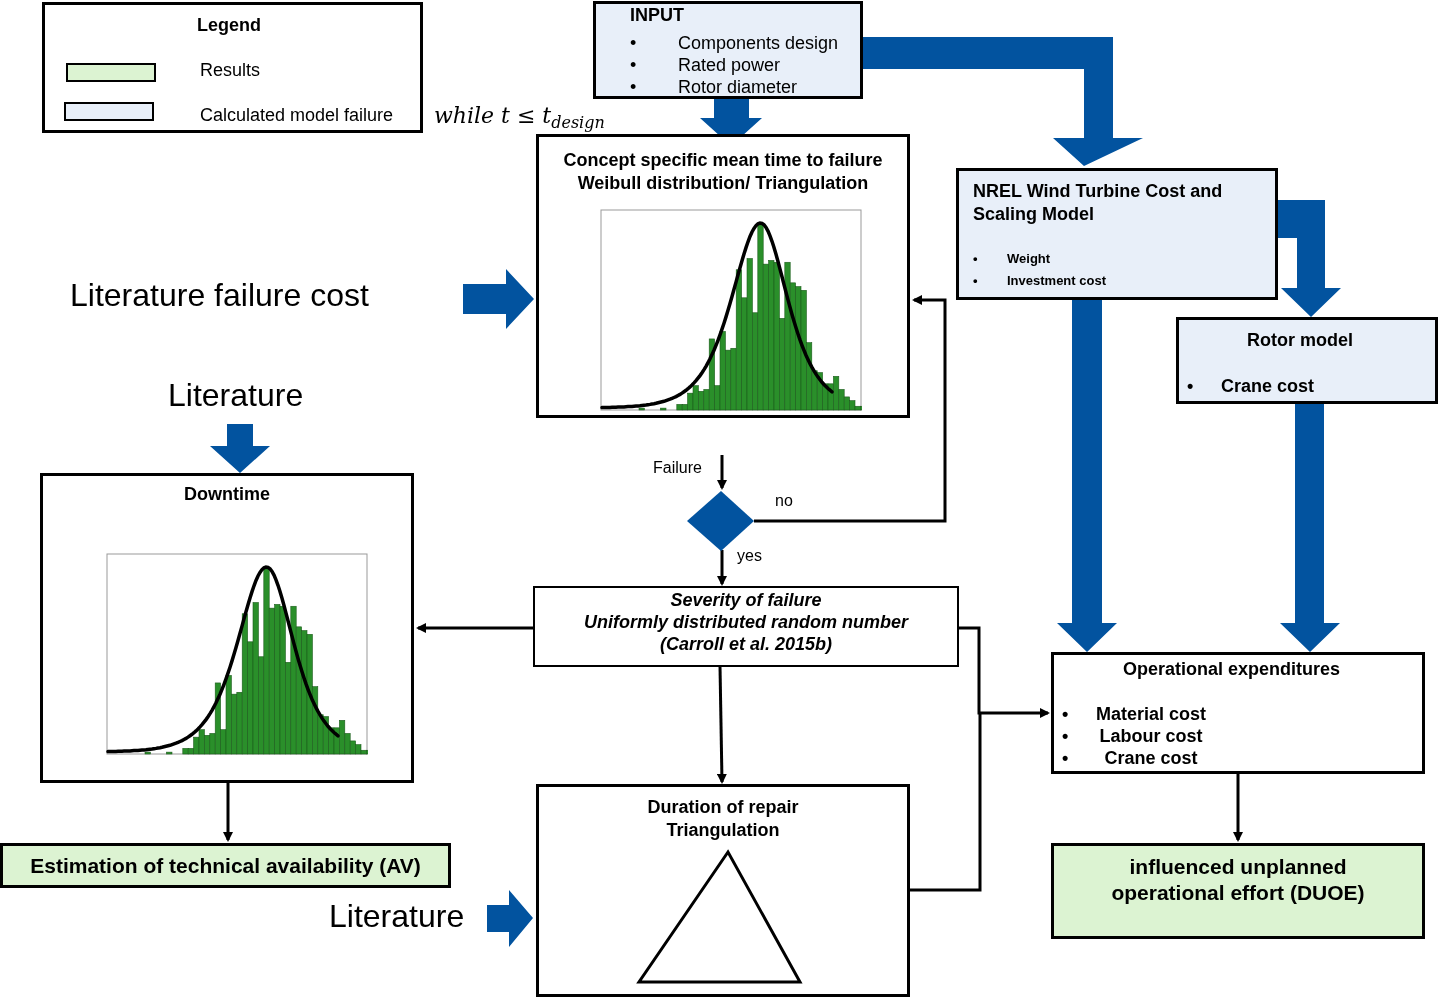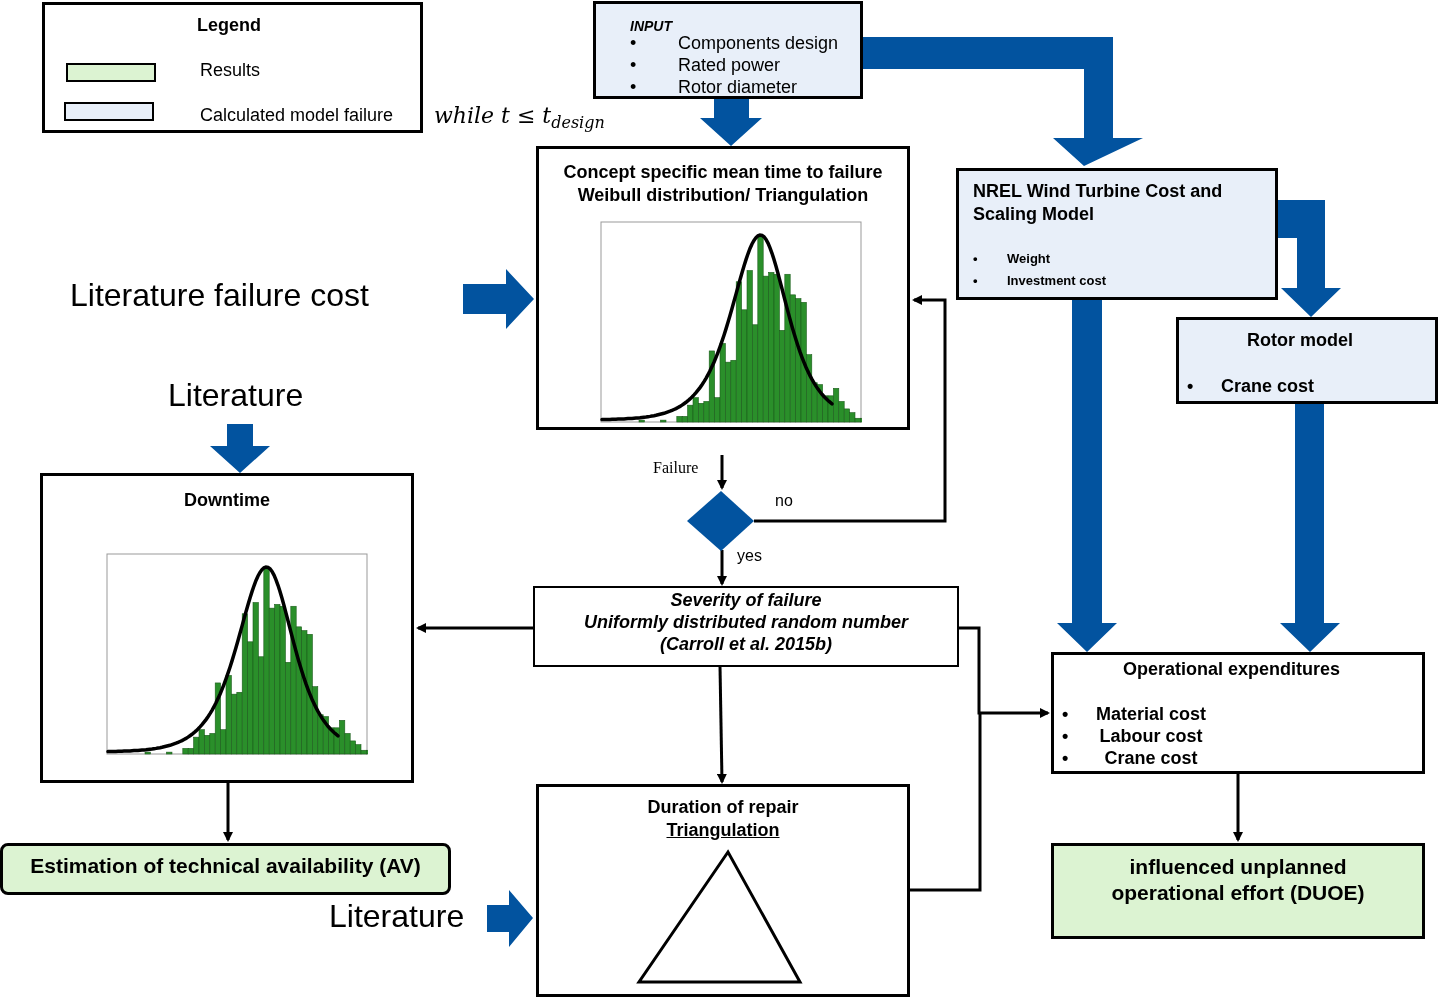--- a/index.html
+++ b/index.html
@@ -75,29 +75,29 @@
   <div class="txt" style="left:155px;top:55px;font-size:18px;">Results</div>
   <div style="position:absolute;left:19px;top:97px;width:86px;height:15px;border:2px solid #000;background:#e8eff9;"></div>
   <div class="txt" style="left:155px;top:100px;font-size:18px;">Calculated model failure</div>
 </div>
 
 <div class="txt" style="left:434px;top:103px;font-family:'DejaVu Serif',serif;font-style:italic;font-size:22px;">
   <span>while t ≤ t</span><sub style="font-size:16px;">design</sub>
 </div>
 
 <div class="box blue" style="left:593px;top:1px;width:270px;height:98px;">
-  <div class="txt b" style="left:34px;top:14px;font-size:14px;font-style:italic;">INPUT</div>
+  <div class="txt b" style="left:34px;top:1px;font-size:18px;">INPUT</div>
   <ul class="bul" style="position:absolute;left:26px;top:28px;font-size:18px;line-height:22px;">
     <li style="padding-left:56px;"><span>Components design</span></li>
     <li style="padding-left:56px;"><span>Rated power</span></li>
     <li style="padding-left:56px;"><span>Rotor diameter</span></li>
   </ul>
 </div>
 
-<div class="box center" style="left:536px;top:146px;width:374px;height:284px;">
+<div class="box center" style="left:536px;top:134px;width:374px;height:284px;">
   <div class="b" style="margin-top:13px;font-size:18px;">Concept specific mean time to failure</div>
   <div class="b" style="font-size:18px;margin-top:2px;">Weibull distribution/ Triangulation</div>
   <svg class="hist" width="262" height="207" style="position:absolute;left:61px;top:72px;">
       <rect x="1" y="1" width="260" height="200" fill="#fff" stroke="#999" stroke-width="1"></rect>
       <rect x="39" y="199.13" width="5.4" height="1.87" fill="#2a8f2a" stroke="#1c5c1c" stroke-width="0.6"></rect>
       <rect x="60.6" y="199.13" width="5.4" height="1.87" fill="#2a8f2a" stroke="#1c5c1c" stroke-width="0.6"></rect>
       <rect x="76.80000000000001" y="195.39" width="5.4" height="5.609999999999999" fill="#2a8f2a" stroke="#1c5c1c" stroke-width="0.6"></rect>
       <rect x="82.2" y="195.39" width="5.4" height="5.609999999999999" fill="#2a8f2a" stroke="#1c5c1c" stroke-width="0.6"></rect>
       <rect x="87.6" y="184.17000000000002" width="5.4" height="16.83" fill="#2a8f2a" stroke="#1c5c1c" stroke-width="0.6"></rect>
       <rect x="93" y="176.69" width="5.4" height="24.310000000000002" fill="#2a8f2a" stroke="#1c5c1c" stroke-width="0.6"></rect>
@@ -151,21 +151,21 @@
 <div class="box blue" style="left:1176px;top:317px;width:262px;height:87px;">
   <div class="txt b" style="left:68px;top:10px;font-size:18px;">Rotor model</div>
   <ul class="bul b" style="position:absolute;left:0px;top:55px;font-size:18px;line-height:22px;">
     <li><span>Crane cost</span></li>
   </ul>
 </div>
 
 <div class="txt" style="left:168px;top:377px;font-size:32px;">Literature</div>
 
 <div class="box center" style="left:40px;top:473px;width:374px;height:310px;">
-  <div class="b" style="margin-top:14px;font-size:18px;">Downtime</div>
+  <div class="b" style="margin-top:8px;font-size:18px;">Downtime</div>
   <svg class="hist" width="262" height="207" style="position:absolute;left:63px;top:77px;">
       <rect x="1" y="1" width="260" height="200" fill="#fff" stroke="#999" stroke-width="1"></rect>
       <rect x="39" y="199.13" width="5.4" height="1.87" fill="#2a8f2a" stroke="#1c5c1c" stroke-width="0.6"></rect>
       <rect x="60.6" y="199.13" width="5.4" height="1.87" fill="#2a8f2a" stroke="#1c5c1c" stroke-width="0.6"></rect>
       <rect x="76.80000000000001" y="195.39" width="5.4" height="5.609999999999999" fill="#2a8f2a" stroke="#1c5c1c" stroke-width="0.6"></rect>
       <rect x="82.2" y="195.39" width="5.4" height="5.609999999999999" fill="#2a8f2a" stroke="#1c5c1c" stroke-width="0.6"></rect>
       <rect x="87.6" y="184.17000000000002" width="5.4" height="16.83" fill="#2a8f2a" stroke="#1c5c1c" stroke-width="0.6"></rect>
       <rect x="93" y="176.69" width="5.4" height="24.310000000000002" fill="#2a8f2a" stroke="#1c5c1c" stroke-width="0.6"></rect>
       <rect x="98.4" y="182.3" width="5.4" height="18.7" fill="#2a8f2a" stroke="#1c5c1c" stroke-width="0.6"></rect>
       <rect x="103.80000000000001" y="180.43" width="5.4" height="20.57" fill="#2a8f2a" stroke="#1c5c1c" stroke-width="0.6"></rect>
@@ -196,48 +196,48 @@
       <rect x="238.8" y="180.43" width="5.4" height="20.57" fill="#2a8f2a" stroke="#1c5c1c" stroke-width="0.6"></rect>
       <rect x="244.20000000000002" y="187.91" width="5.4" height="13.090000000000002" fill="#2a8f2a" stroke="#1c5c1c" stroke-width="0.6"></rect>
       <rect x="249.60000000000002" y="191.65" width="5.4" height="9.35" fill="#2a8f2a" stroke="#1c5c1c" stroke-width="0.6"></rect>
       <rect x="255" y="197.26" width="5.4" height="3.74" fill="#2a8f2a" stroke="#1c5c1c" stroke-width="0.6"></rect>
       <rect x="260.4" y="197.26" width="5.4" height="3.74" fill="#2a8f2a" stroke="#1c5c1c" stroke-width="0.6"></rect>
       <rect x="265.8" y="195.39" width="5.4" height="5.609999999999999" fill="#2a8f2a" stroke="#1c5c1c" stroke-width="0.6"></rect>
       <polyline points="2,198.6 4,198.5 6,198.5 8,198.4 10,198.4 12,198.3 14,198.3 16,198.2 18,198.1 20,198.0 22,197.9 24,197.9 26,197.7 28,197.6 30,197.5 32,197.4 34,197.2 36,197.0 38,196.9 40,196.7 42,196.4 44,196.2 46,196.0 48,195.7 50,195.4 52,195.0 54,194.7 56,194.3 58,193.8 60,193.3 62,192.8 64,192.3 66,191.6 68,190.9 70,190.2 72,189.4 74,188.5 76,187.6 78,186.5 80,185.4 82,184.1 84,182.7 86,181.3 88,179.7 90,177.9 92,176.0 94,173.9 96,171.7 98,169.2 100,166.6 102,163.7 104,160.6 106,157.3 108,153.7 110,149.8 112,145.6 114,141.2 116,136.4 118,131.3 120,125.9 122,120.2 124,114.2 126,107.9 128,101.3 130,94.5 132,87.5 134,80.3 136,73.1 138,65.8 140,58.7 142,51.7 144,44.9 146,38.6 148,32.8 150,27.5 152,23.0 154,19.4 156,16.6 158,14.8 160,14.0 162,14.3 164,15.8 166,18.4 168,22.1 170,26.8 172,32.3 174,38.5 176,45.3 178,52.5 180,60.1 182,67.8 184,75.6 186,83.3 188,90.9 190,98.3 192,105.5 194,112.3 196,118.8 198,125.0 200,130.9 202,136.3 204,141.4 206,146.2 208,150.6 210,154.7 212,158.4 214,161.9 216,165.1 218,168.1 220,170.8 222,173.3 224,175.5 226,177.6 228,179.5 230,181.2 232,182.8" fill="none" stroke="#000" stroke-width="3.5" stroke-linecap="round"></polyline>
     </svg>
 </div>
 
-<div class="txt" style="left:653px;top:459px;font-size:16px;font-family:Liberation Serif, serif;">Failure</div>
+<div class="txt" style="left:653px;top:459px;font-size:16px;">Failure</div>
 <div class="txt" style="left:775px;top:492px;font-size:16px;">no</div>
 <div class="txt" style="left:737px;top:547px;font-size:16px;">yes</div>
 
 <div class="box center b" style="left:533px;top:586px;width:426px;height:81px;border-width:2px;font-size:18px;line-height:22px;padding-top:1px;font-style:italic;">
   <div>Severity of failure</div>
   <div>Uniformly distributed random number</div>
   <div>(Carroll et al. 2015b)</div>
 </div>
 
 <div class="box" style="left:1051px;top:652px;width:374px;height:122px;text-align:center;">
   <div class="txt b" style="left:69px;top:4px;font-size:18px;">Operational expenditures</div>
   <ul class="bul b" style="position:absolute;left:0px;top:48px;font-size:18px;line-height:22px;">
     <li><span>Material cost</span></li>
     <li><span>Labour cost</span></li>
     <li><span>Crane cost</span></li>
   </ul>
 </div>
 
 <div class="box center" style="left:536px;top:784px;width:374px;height:213px;">
   <div class="b" style="margin-top:10px;font-size:18px;">Duration of repair</div>
-  <div class="b" style="font-size:18px;margin-top:2px;text-decoration:underline;">Triangulation</div>
+  <div class="b" style="font-size:18px;margin-top:2px;">Triangulation</div>
   <svg width="180" height="140" style="position:absolute;left:96px;top:62px;">
     <path d="M93,3 L4,133 L165,133 Z" fill="none" stroke="#000" stroke-width="3"></path>
   </svg>
 </div>
 
-<div class="box green center b" style="left:0px;top:843px;width:451px;height:52px;font-size:21px;line-height:40px;border-radius:8px;">
+<div class="box green center b" style="left:0px;top:843px;width:451px;height:45px;font-size:21px;line-height:40px;">
   <span>Estimation of technical availability (AV)</span>
 </div>
 
 <div class="txt" style="left:329px;top:898px;font-size:32px;">Literature</div>
 
 <div class="box green center b" style="left:1051px;top:843px;width:374px;height:96px;font-size:21px;line-height:26px;padding-top:8px;">
   <div>influenced unplanned</div>
   <div>operational effort (DUOE)</div>
 </div>
 

